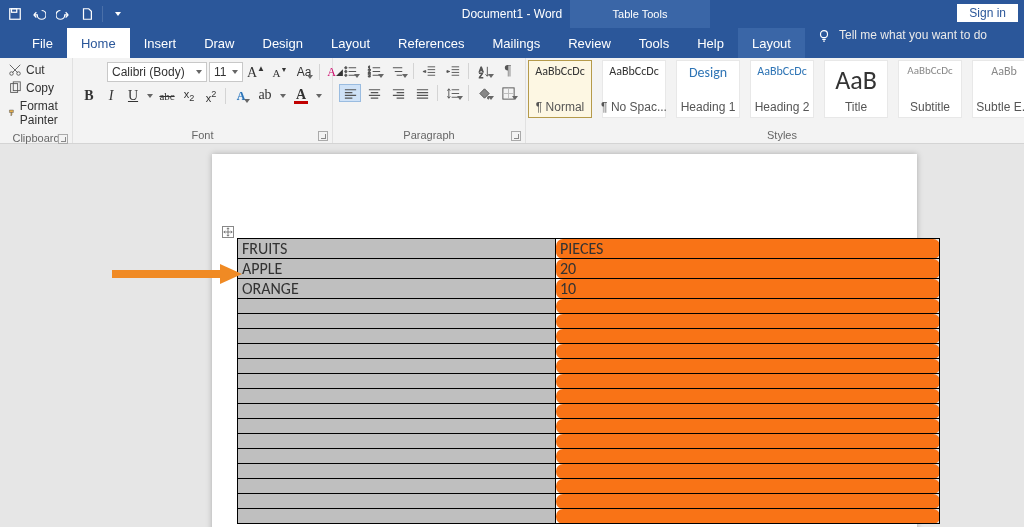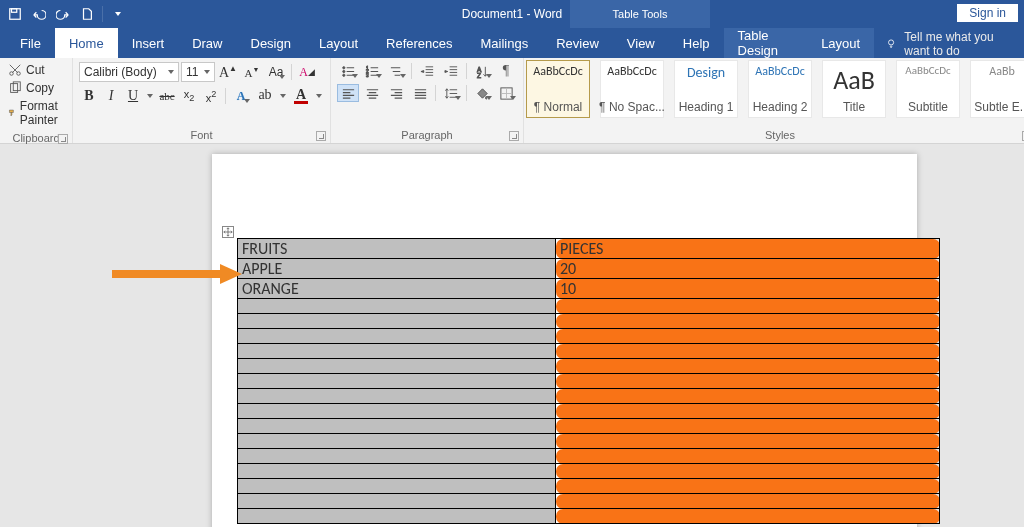--- a/index.html
+++ b/index.html
@@ -9,21 +9,21 @@
   .titlebar { background: #2b579a; height: 28px; display: flex; align-items: center; position: relative; color: #fff; }
   .qat { display: flex; align-items: center; gap: 6px; padding-left: 6px; }
   .qat .ico { width: 18px; height: 18px; display:flex; align-items:center; justify-content:center; color:#fff; cursor:pointer; }
   .qat .ico svg { width:14px; height:14px; stroke:#fff; fill:none; stroke-width:1.4; }
   .qat .sep { width:1px; height:16px; background: rgba(255,255,255,0.15);}
   .doctitle { position:absolute; left:0; right:0; text-align:center; font-size:12px; pointer-events:none; }
   .tabletools { position:absolute; left:570px; right:auto; width:140px; text-align:center; font-size:11px; background: #3a66a7; height:100%; line-height:28px; }
   .signin { position:absolute; right:6px; top:4px; background:#fff; color:#2b579a; font-size:12px; padding:2px 12px; cursor:pointer; }
 
   
-  .tabs { background:#2b579a; height:30px; display:flex; align-items:flex-end; padding-left:6px; color:#fff; font-size:13px; }
+  .tabs { background:#2b579a; height:30px; display:flex; align-items:flex-start; padding-left:18px; color:#fff; font-size:13px; }
   .tab { padding: 6px 14px; cursor:pointer; height:30px; display:flex; align-items:center; }
   .tab[data-active="true"] { background:#fff; color:#2b579a; }
   .tabtool { background:#3a66a7; }
   .tellme { display:flex; align-items:center; gap:8px; padding:0 12px; color:#eaeaea; font-size:12px; cursor:text; }
   .tellme .bulb { width:14px; height:14px; }
   .tellme .bulb svg { stroke:#fff; fill:none; stroke-width:1.3; }
 
   
   .ribbon { background:#f3f3f3; border-bottom:1px solid #d4d4d4; height:86px; display:flex; }
   .group { border-right:1px solid #e1e1e1; display:flex; flex-direction:column; justify-content:space-between; position:relative; }
@@ -34,21 +34,21 @@
 
   
   .clip-col { display:flex; flex-direction:column; gap:2px; font-size:12px; }
   .clip-row { display:flex; align-items:center; gap:4px; cursor:pointer; padding:1px 2px; }
   .clip-row svg { width:14px; height:14px; }
 
   
   .font-col { display:flex; flex-direction:column; gap:4px; }
   .font-row1 { display:flex; align-items:center; gap:2px; }
   .sel { border:1px solid #c8c8c8; background:#fff; height:20px; display:flex; align-items:center; padding:0 4px; font-size:12px; cursor:pointer; }
-  .sel.fontname { width:100px; justify-content:space-between; }
+  .sel.fontname { width:100px; justify-content:space-between;margin-left:28px; }
   .sel.fontsize { width:34px; justify-content:space-between; }
   .icobtn { width:22px; height:20px; display:flex; align-items:center; justify-content:center; cursor:pointer; position:relative; }
   .icobtn.dd::after { content:""; position:absolute; right:2px; bottom:3px; width:0; height:0; border-left:3px solid transparent; border-right:3px solid transparent; border-top:4px solid #666; }
   .font-row2 { display:flex; align-items:center; gap:2px; }
   .tb { font-family: "Times New Roman", serif; font-size:14px; width:20px; height:20px; display:flex; align-items:center; justify-content:center; cursor:pointer; }
   .tb.bold { font-weight:bold; }
   .tb.italic { font-style:italic; }
   .tb.underline { text-decoration:underline; }
   .tb.strike { text-decoration:line-through; font-size:11px; }
   .tb.small { font-size:11px; }
@@ -127,23 +127,22 @@
 <div class="tabs">
   <div class="tab">File</div>
   <div class="tab" data-active="true">Home</div>
   <div class="tab">Insert</div>
   <div class="tab">Draw</div>
   <div class="tab">Design</div>
   <div class="tab">Layout</div>
   <div class="tab">References</div>
   <div class="tab">Mailings</div>
   <div class="tab">Review</div>
-  <div class="tab">View</div>
+  <div class="tab">Tools</div>
   <div class="tab">Help</div>
-  <div class="tab tabtool">Table Design</div>
   <div class="tab tabtool">Layout</div>
   <div class="tellme">
     <span class="bulb"><svg viewBox="0 0 16 16">
           <circle cx="8" cy="7" r="4"></circle>
           <path d="M6 13h4M7 15h2"></path>
         </svg></span>
     <span>Tell me what you want to do</span>
   </div>
 </div>
 

